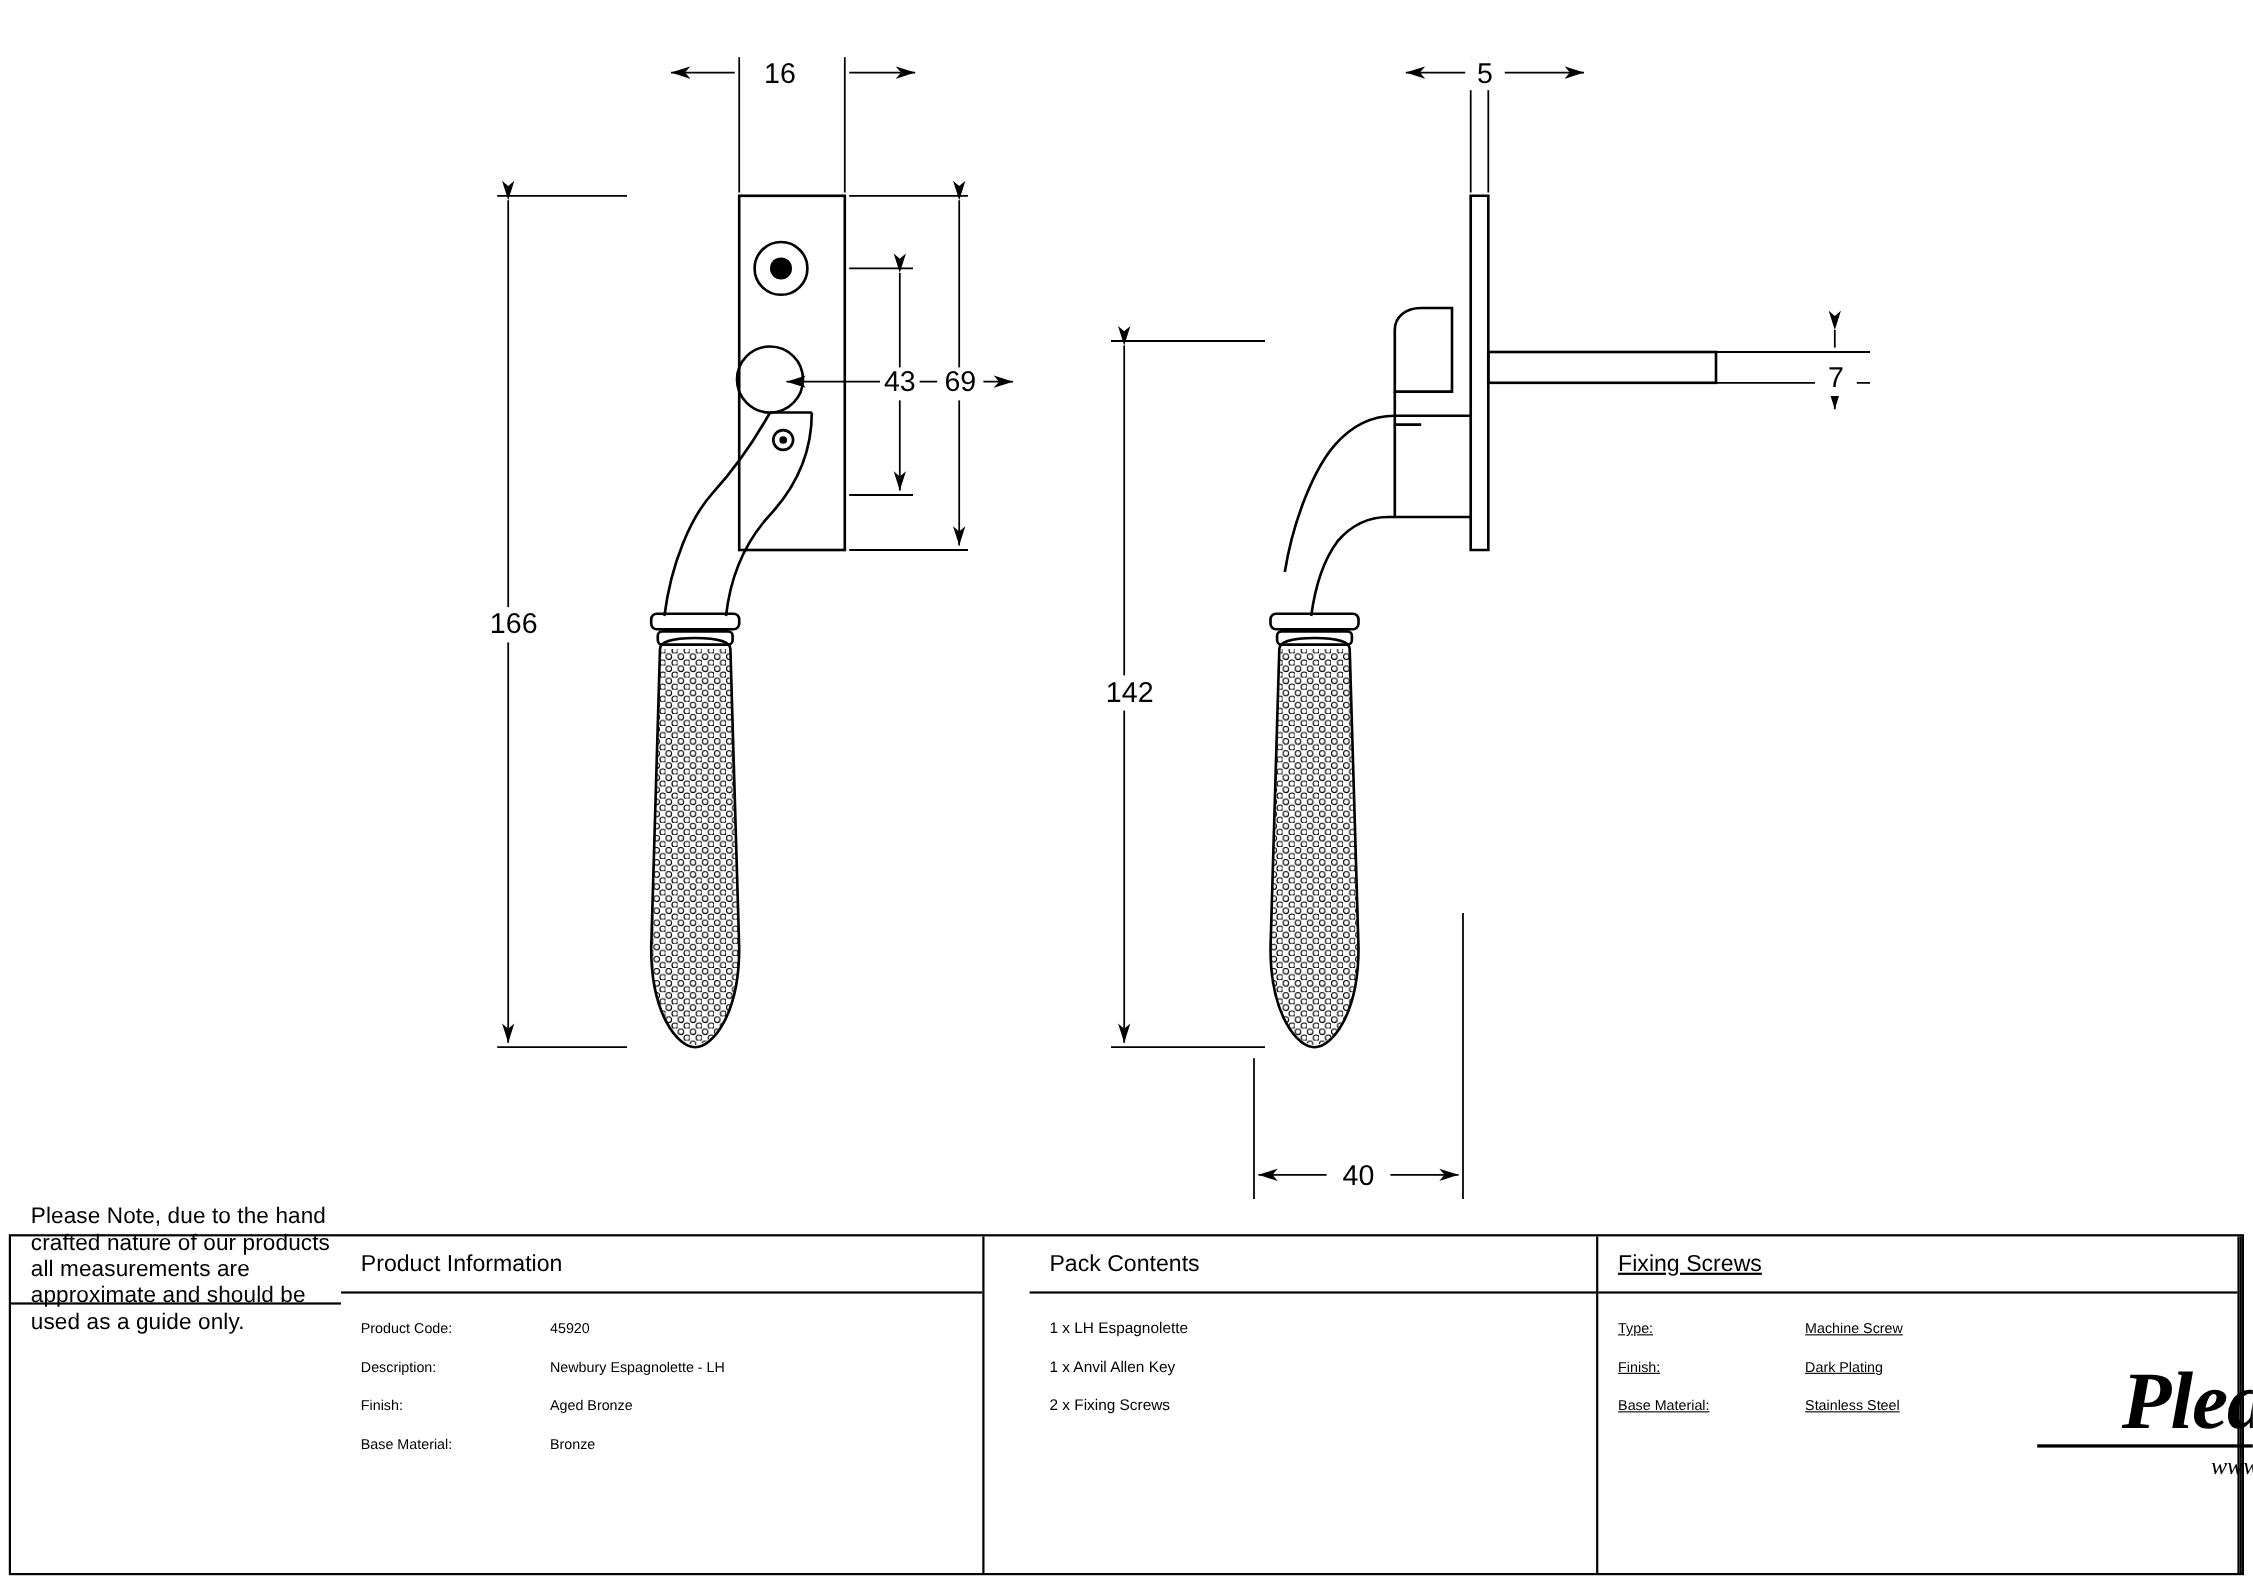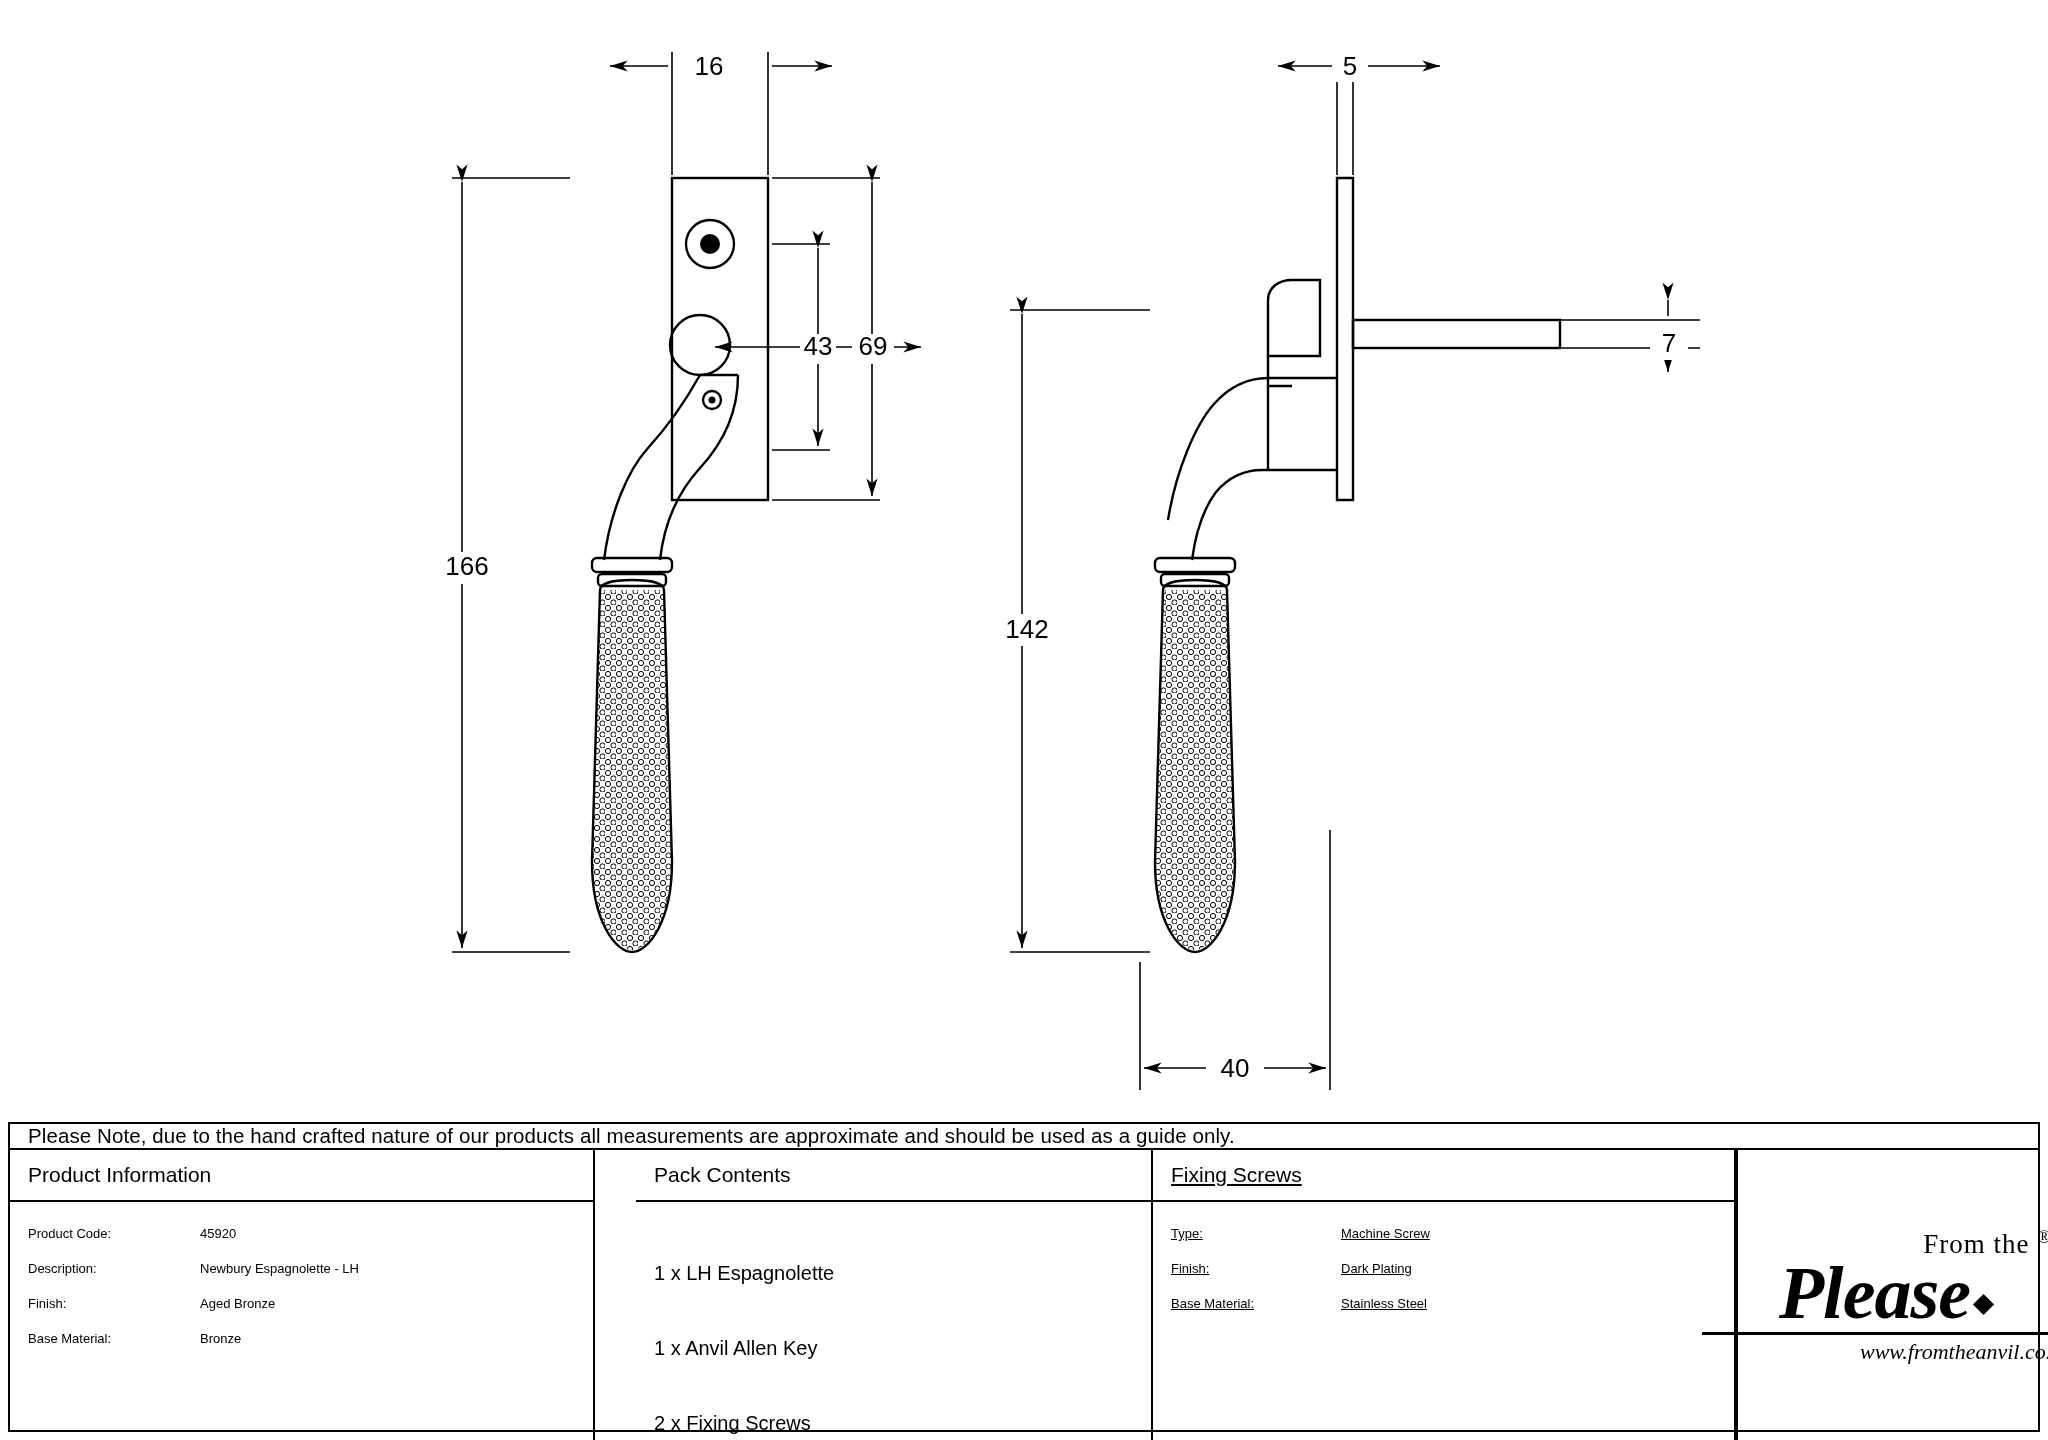--- a/index.html
+++ b/index.html
@@ -32,21 +32,21 @@
   
   .info-block {
     position: absolute;
     left: 8px;
     top: 1122px;
     width: 2032px;
     height: 310px;
     box-sizing: border-box;
     border: 2px solid #000;
     display: flex;
-    flex-direction: column;
+    flex-direction: row;
   }
   .note-row {
     height: 62px;
     border-bottom: 2px solid #000;
     display: flex;
     align-items: center;
     padding-left: 18px;
     box-sizing: border-box;
   }
   .note-row .note-text {
@@ -84,23 +84,22 @@
     box-sizing: border-box;
   }
   .kv {
     display: flex;
     font-size: 13px;
     line-height: 35px;
   }
   .kv .k { width: 172px; }
   .kv-fix .k { width: 170px; }
   .plain-line {
-    font-size: 20px;
+    font-size: 14px;
     line-height: 35px;
-    margin-top: 40px;
   }
 
   
   .col-logo {
     border-left: 2px solid #000;
     position: relative;
   }
   .logo-wrap {
     position: absolute;
     left: 50%;

